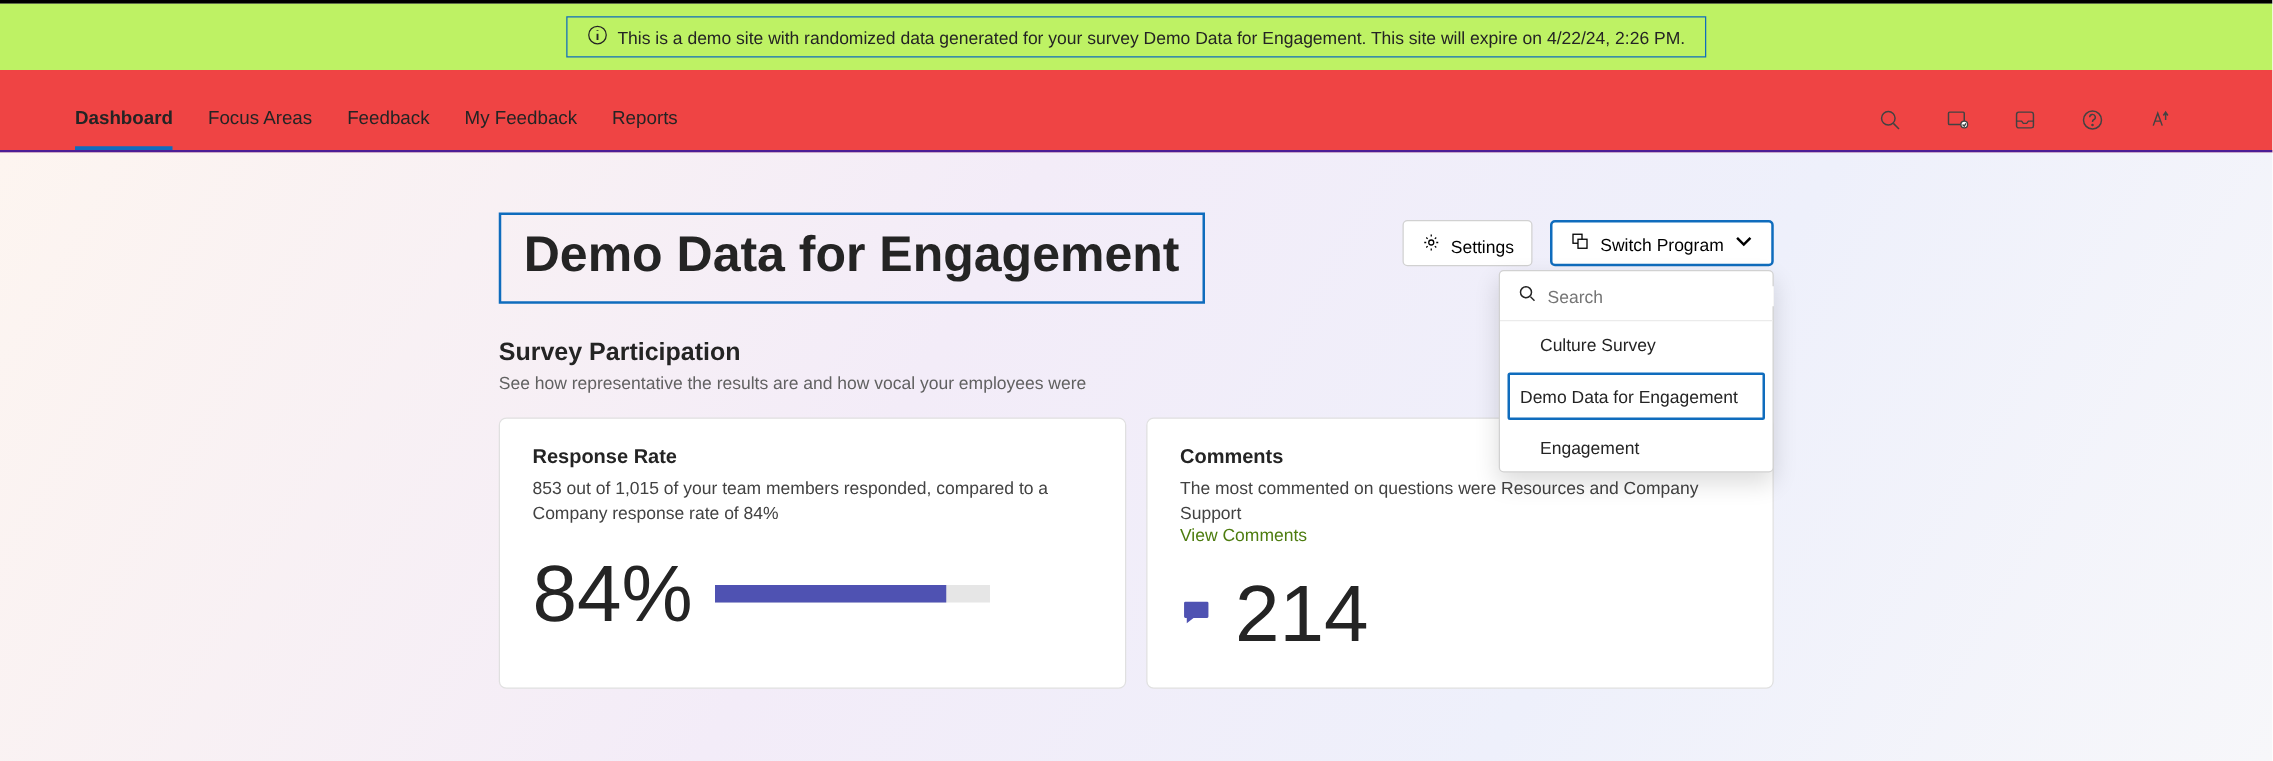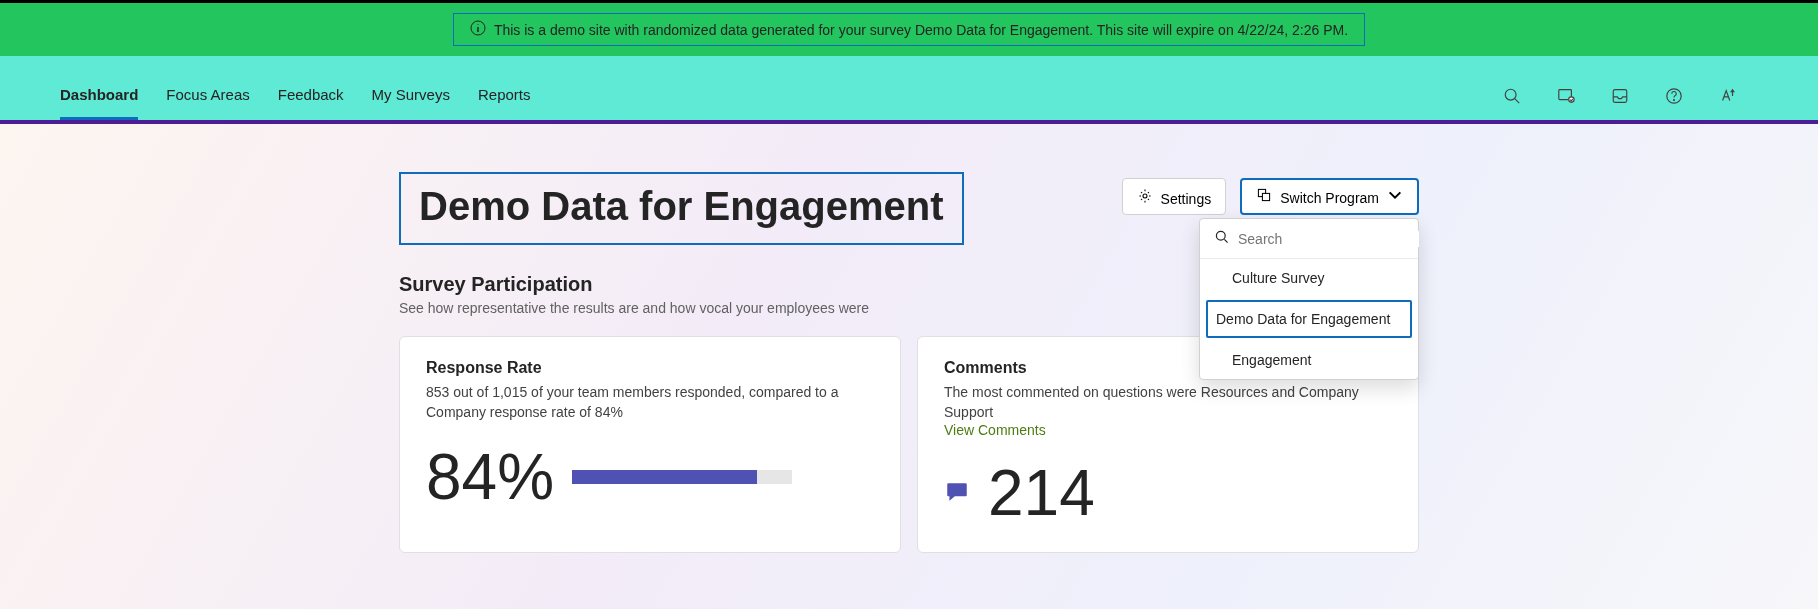--- a/index.html
+++ b/index.html
@@ -1,37 +1,37 @@
 <!DOCTYPE html>
 <html><head>
 <meta charset="utf-8">
 <style>
   * { box-sizing: border-box; margin: 0; padding: 0; }
   body { font-family: "Segoe UI", -apple-system, BlinkMacSystemFont, sans-serif; background: #fff; color: #242424; font-size: 14px; width:1818px; }
   .top-black { height: 3px; background: #000; width: 100%; }
   .banner {
-    background: #22c55e;
+    background: #bef264;
     padding: 10px 0;
     display: flex;
     justify-content: center;
     align-items: flex-start;
     gap: 8px;
     margin: 0 auto;
     width: 100%;
   }
   .banner-outline {
     border: 1px solid #0f6cbd;
     padding: 6px 16px;
     display: flex;
     align-items: center;
     gap: 8px;
   }
   .banner svg { width: 16px; height: 16px; flex-shrink:0;}
   .banner-text { font-size: 14px; }
-  .navwrap { background:#5eead4; border-bottom:4px solid #4c1d95;}
+  .navwrap { background:#ef4444; border-bottom:2px solid #4c1d95;}
   .nav {
     display: flex;
     align-items: center;
     padding: 30px 60px 0 60px;
     justify-content: space-between;
   }
   .nav-tabs { display: flex; gap: 28px; }
   .nav-tab {
     padding: 0 0 14px 0;
     font-size: 15px;
@@ -112,21 +112,21 @@
     <span class="banner-text">This is a demo site with randomized data generated for your survey Demo Data for Engagement. This site will expire on 4/22/24, 2:26 PM.</span>
   </div>
 </div>
 
 <div class="navwrap">
 <div class="nav">
   <div class="nav-tabs">
     <div class="nav-tab active">Dashboard</div>
     <div class="nav-tab">Focus Areas</div>
     <div class="nav-tab">Feedback</div>
-    <div class="nav-tab">My Surveys</div>
+    <div class="nav-tab">My Feedback</div>
     <div class="nav-tab">Reports</div>
   </div>
   <div class="nav-icons">
     <div class="icon-btn">
       <svg viewBox="0 0 20 20" fill="none" stroke="currentColor" stroke-width="1.3">
             <circle cx="8.5" cy="8.5" r="6"></circle>
             <line x1="13" y1="13" x2="18" y2="18"></line>
           </svg>
     </div>
     <div class="icon-btn">

